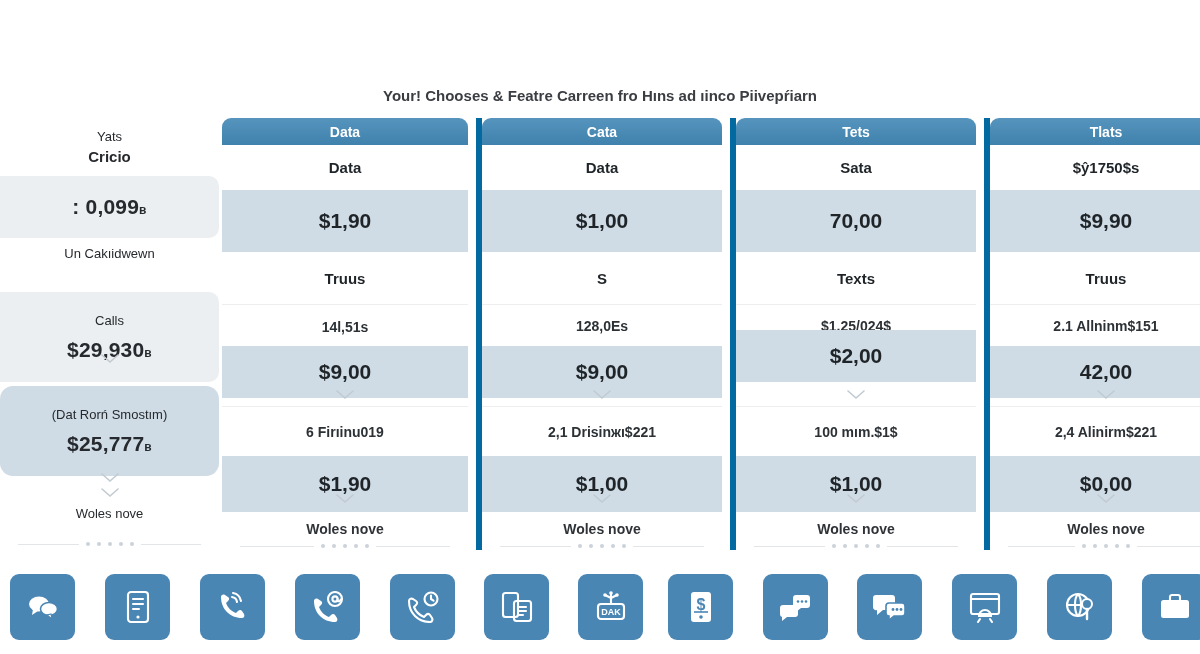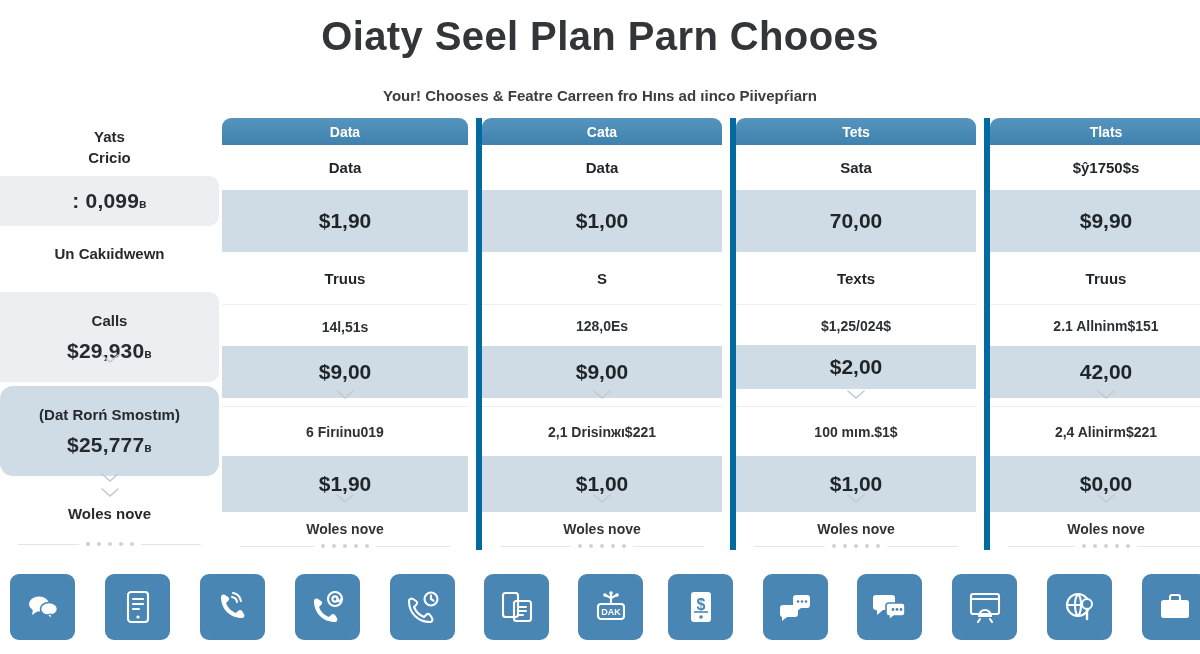--- a/index.html
+++ b/index.html
@@ -29,21 +29,21 @@
 
   
   .rail { position: absolute; left: 0; top: 0; width: 219px; height: 432px; }
   .rail-cell {
     position: absolute; left: 0; width: 219px;
     display: flex; flex-direction: column; align-items: center; justify-content: center;
     color: #26292d;
   }
   .rail-cell.shaded { background: #eceff1; border-radius: 0 10px 10px 0; }
   .rail-cell.shaded.blueish { background: #cfdce5; }
-  .rail-t1 { font-size: 15px; font-weight: bold; }
+  .rail-t1 { font-size: 13px; font-weight: normal; }
   .rail-t2 { font-size: 15px; font-weight: bold; }
   .rail-big { font-size: 21px; font-weight: bold; letter-spacing: .2px; }
   .rail-big .suffix { font-size: 12px; font-weight: bold; vertical-align: baseline; }
 
   
   .cols { position: absolute; left: 222px; top: 0; width: 978px; height: 432px; }
   .col {
     position: absolute; top: 0; width: 246px; height: 432px;
     border-left: 6px solid #0369a1;
   }
@@ -95,30 +95,29 @@
     background: #4a86b4; border-radius: 9px;
     display: flex; align-items: center; justify-content: center;
   }
   .icon-tile svg { display: block; }
 </style>
 </head>
 <body>
 
 <div id="app">
 
-  <div class="page-title">Oiaty Seel Plan Parn Chooes</div>
   <div class="page-subtitle">Your! Chooses &amp; Featre Carreen fro Hıns ad ıinco Piivepŕiarn</div>
 
   <div class="table-zone">
     <div class="rail" id="rail">
         <div class="rail-cell" style="top: 0px; height: 58px;">
           <div class="rail-t1">Yats</div>
           <div class="rail-t2" style="margin-top:4px">Cricio</div>
         </div>
-        <div class="rail-cell shaded" style="top: 58px; height: 50px;">
+        <div class="rail-cell shaded" style="top: 58px; height: 62px;">
           <div class="rail-big" style="margin-top:0px">: 0,099<span class="suffix">в</span></div>
         </div>
         <div class="rail-cell" style="top: 112px; height: 46px;">
           <div class="rail-t1">Un Cakıidwewn</div>
         </div>
         <div class="rail-cell shaded" style="top: 174px; height: 90px;">
           <div class="rail-t1">Calls</div>
           <div class="rail-big" style="margin-top:10px">$29,930<span class="suffix">в</span></div>
         </div>
         <div class="rail-cell shaded blueish" style="top: 268px; height: 90px; border-radius: 13px;">
@@ -255,21 +254,21 @@
           </div>
           <div class="cell shade" style="top: 72px; height: 62px;">
             <span class="lg">70,00</span>
           </div>
           <div class="cell" style="top: 134px; height: 52px;">
             <span class="md">Texts</span>
           </div>
           <div class="cell line" style="top: 186px; height: 42px;">
             <span class="note">$1,25/024$</span>
           </div>
-          <div class="cell shade" style="top: 227px; height: 44px;">
+          <div class="cell shade" style="top: 212px; height: 52px;">
             <span class="lg">$2,00</span>
           </div>
           <div class="cell line" style="top: 288px; height: 50px;">
             <span class="note">100 mım.$1$</span>
           </div>
           <div class="cell shade" style="top: 338px; height: 56px;">
             <span class="lg">$1,00</span>
           </div>
           <span class="chev" style="top:272px">
             <svg width="18" height="10" viewBox="0 0 18 10">

